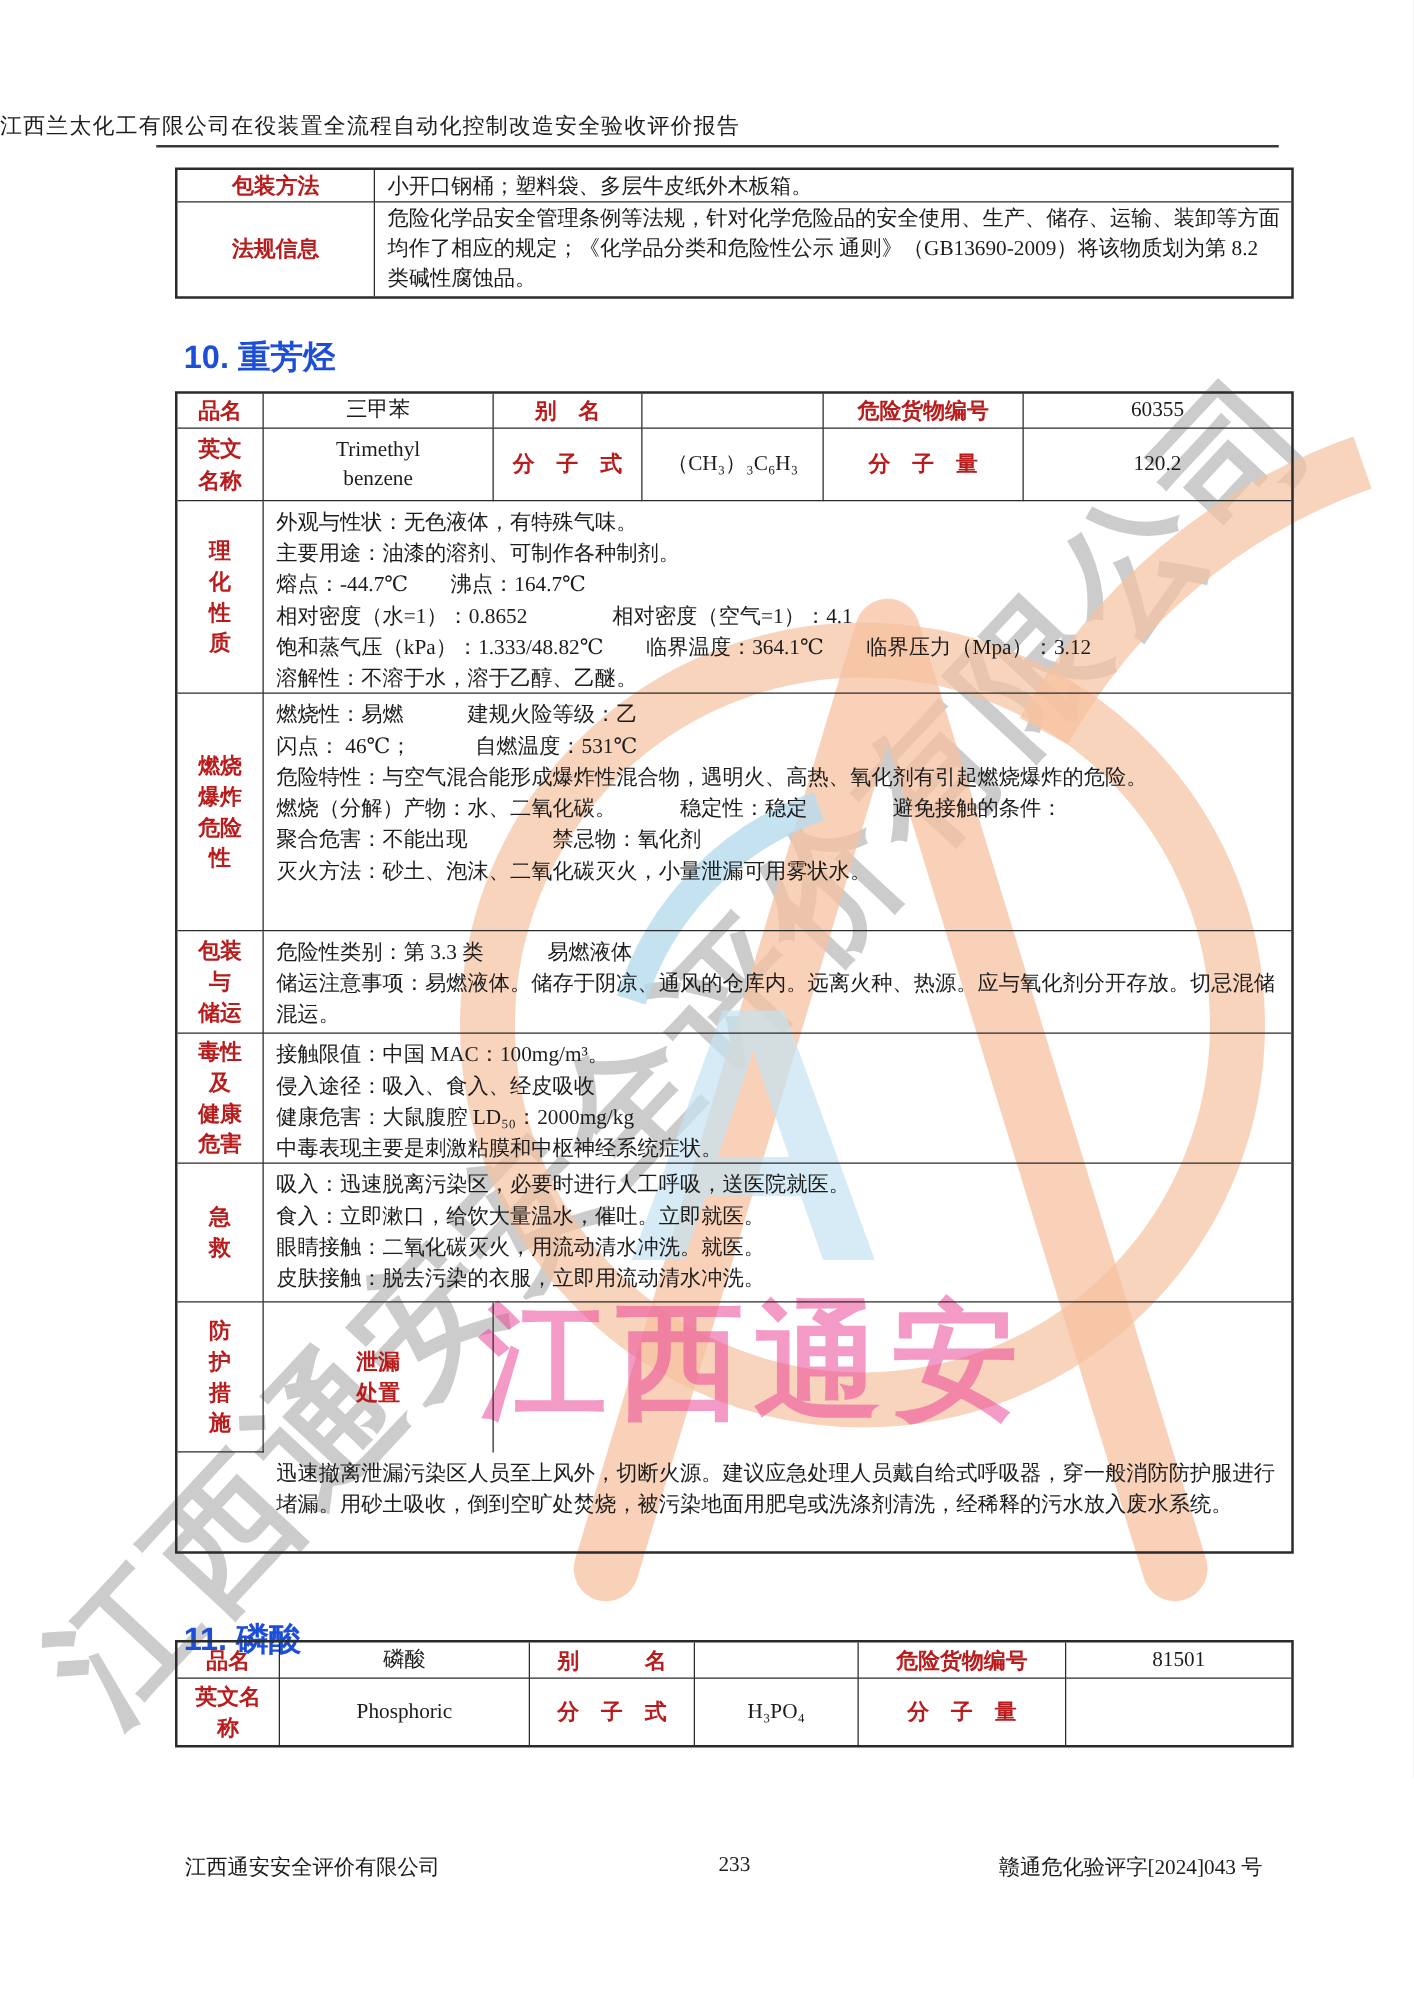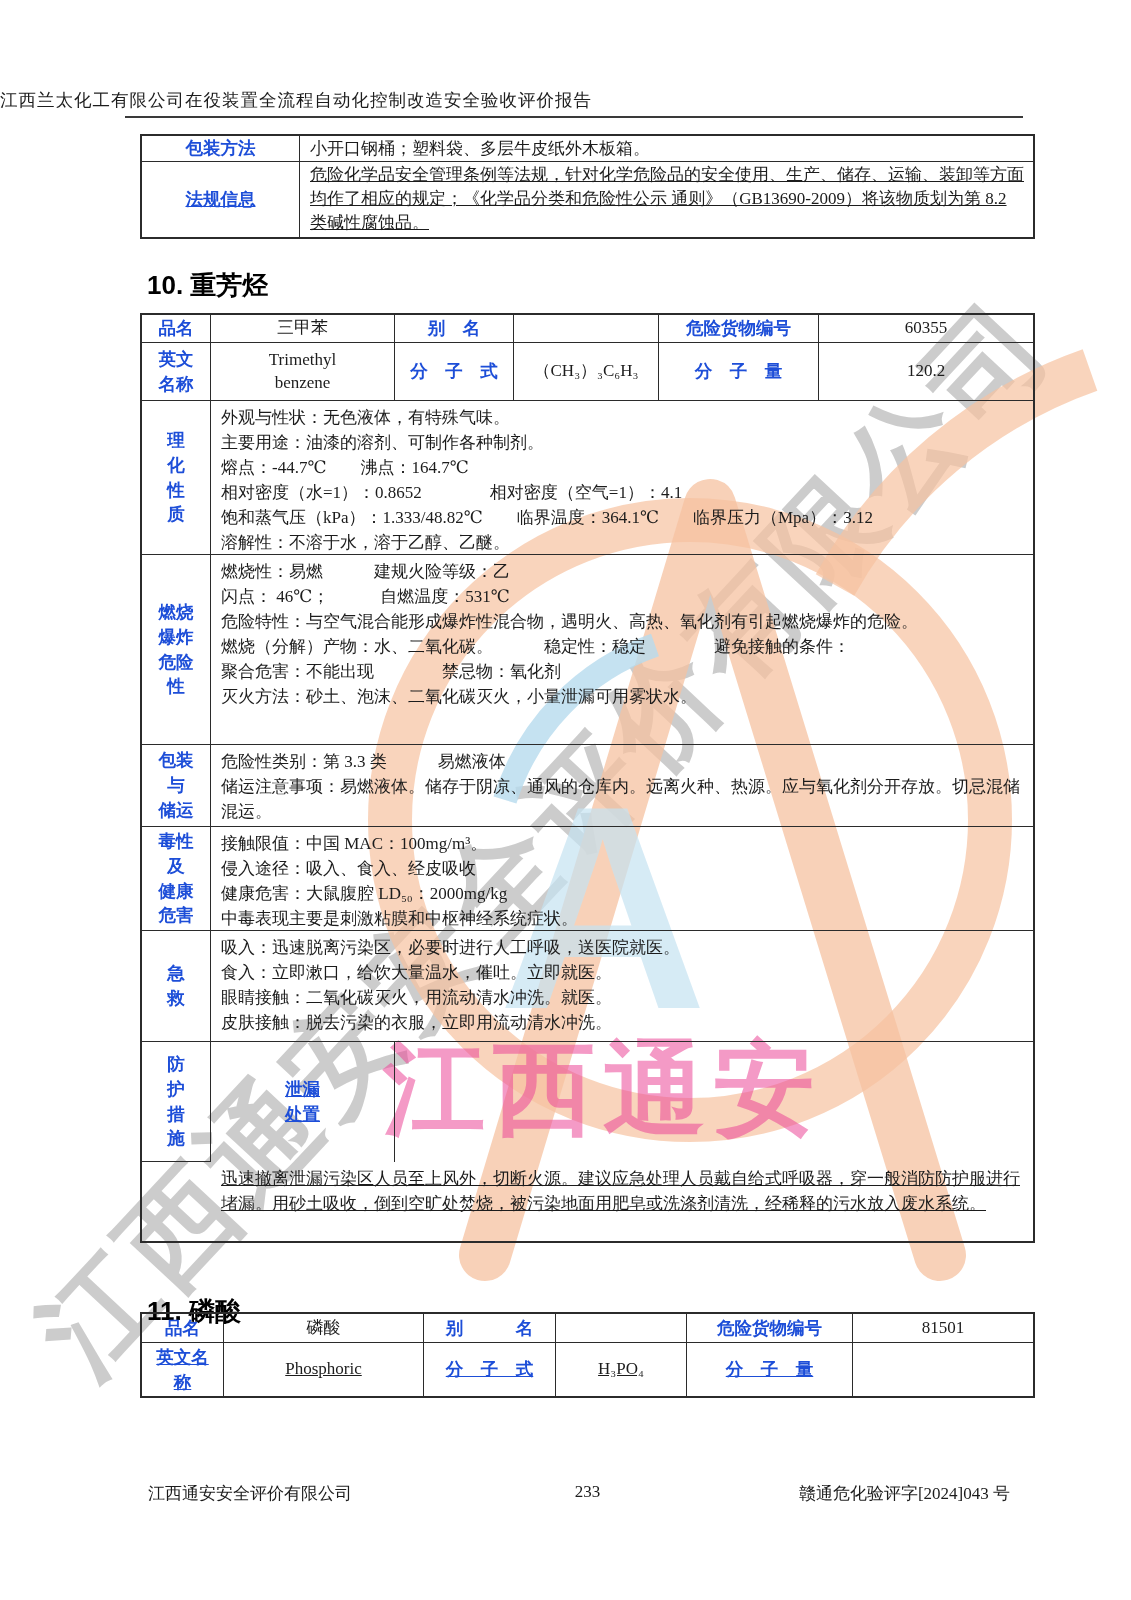--- a/index.html
+++ b/index.html
@@ -30,41 +30,41 @@
     position:absolute; top:88px; left:0; width:100%;
     text-align:left; font-size:17.5px; letter-spacing:1px;
   }
   .header-rule {
     position:absolute; top:116px; left:125px; width:898px; height:0;
     border-top:2px solid #3a3a3a;
   }
   .sec-heading {
     position:absolute; left:147px;
     font-family:"Liberation Sans","DejaVu Sans",sans-serif;
-    font-weight:bold; font-size:26px; color:#000000;
+    font-weight:bold; font-size:26px; color:#1d4ed8;
   }
   .sec-heading.h10 { top:268px; }
   .sec-heading.h11 { top:1248px;margin-top:46px; }
   
   .tbl {
     position:absolute; left:140px; box-sizing:border-box;
     border:2px solid #2b2b2b; display:grid; background:transparent;
   }
   .tbl .cell {
     box-sizing:border-box;
     border-right:1.5px solid #2b2b2b; border-bottom:1.5px solid #2b2b2b;
     overflow:hidden;
   }
   .tbl .cell.last-col { border-right:none; }
-  .tbl .cell.last-row { border-bottom:none;text-decoration:underline; }
+  .tbl .cell.last-row { border-bottom:none; }
   .lab {
     display:flex; align-items:center; justify-content:center;
     text-align:center; white-space:pre-line;
     font-family:"Liberation Sans","DejaVu Sans",sans-serif;
-    font-weight:bold; font-size:17.5px; line-height:1.42; color:#1d4ed8;
+    font-weight:bold; font-size:17.5px; line-height:1.42; color:#b91c1c;
   }
   .val {
     display:flex; align-items:center; justify-content:center;
     text-align:center; white-space:pre-line;
     font-size:17px; line-height:1.35;
   }
   .txt {
     padding:4px 8px 0 10px; font-size:17px; line-height:25px;
     white-space:pre-line;
   }

